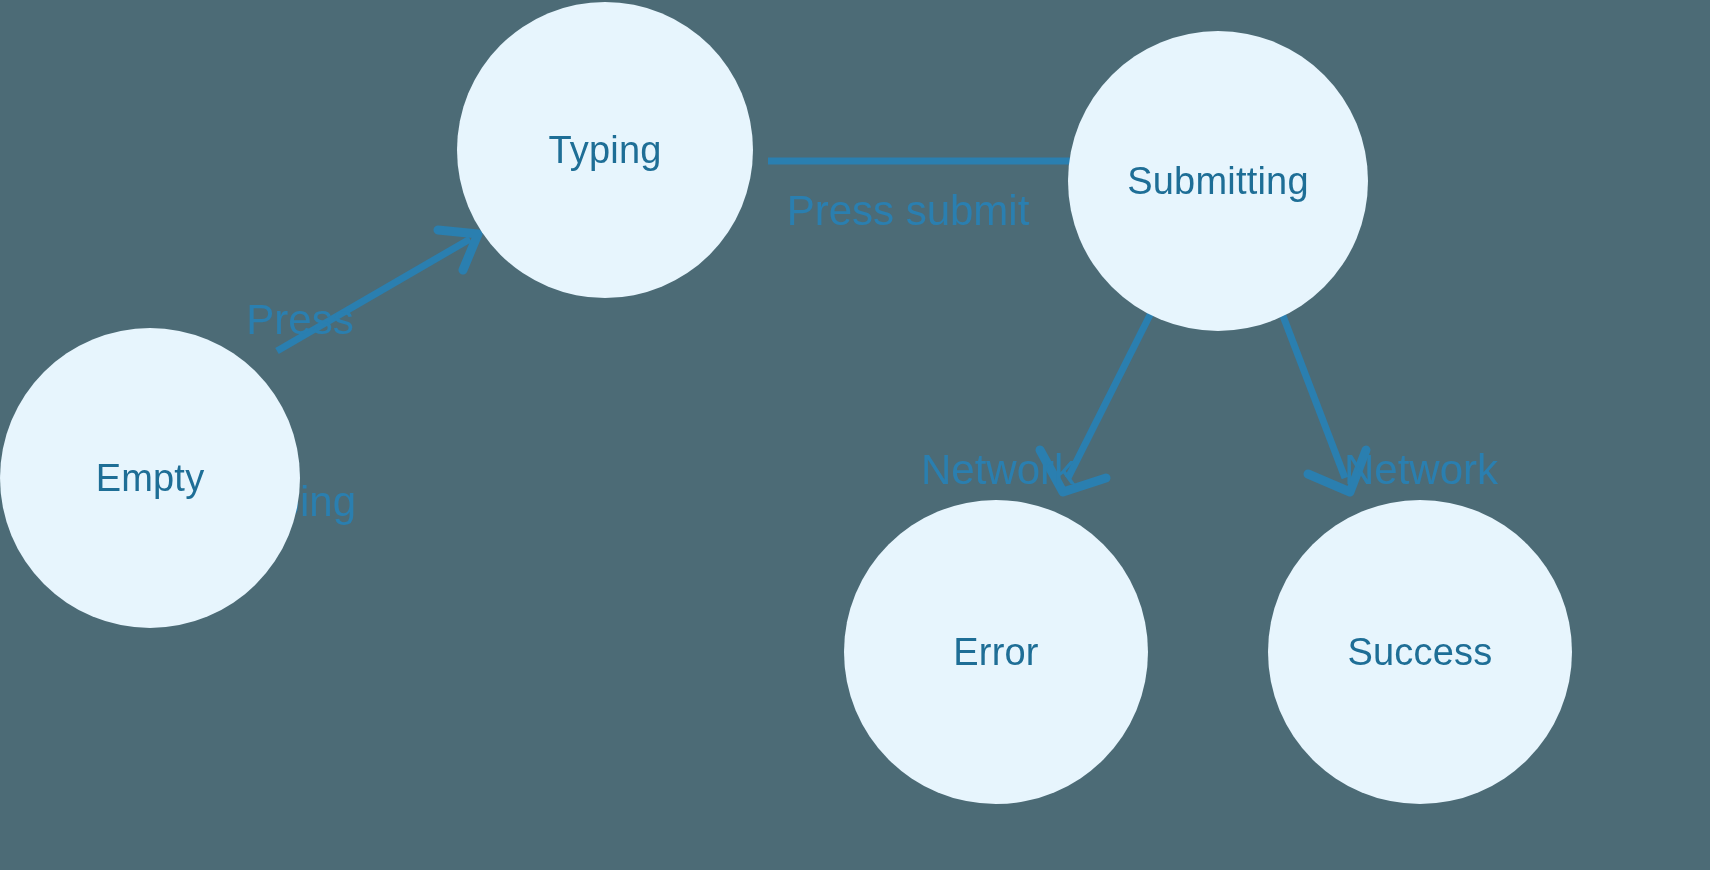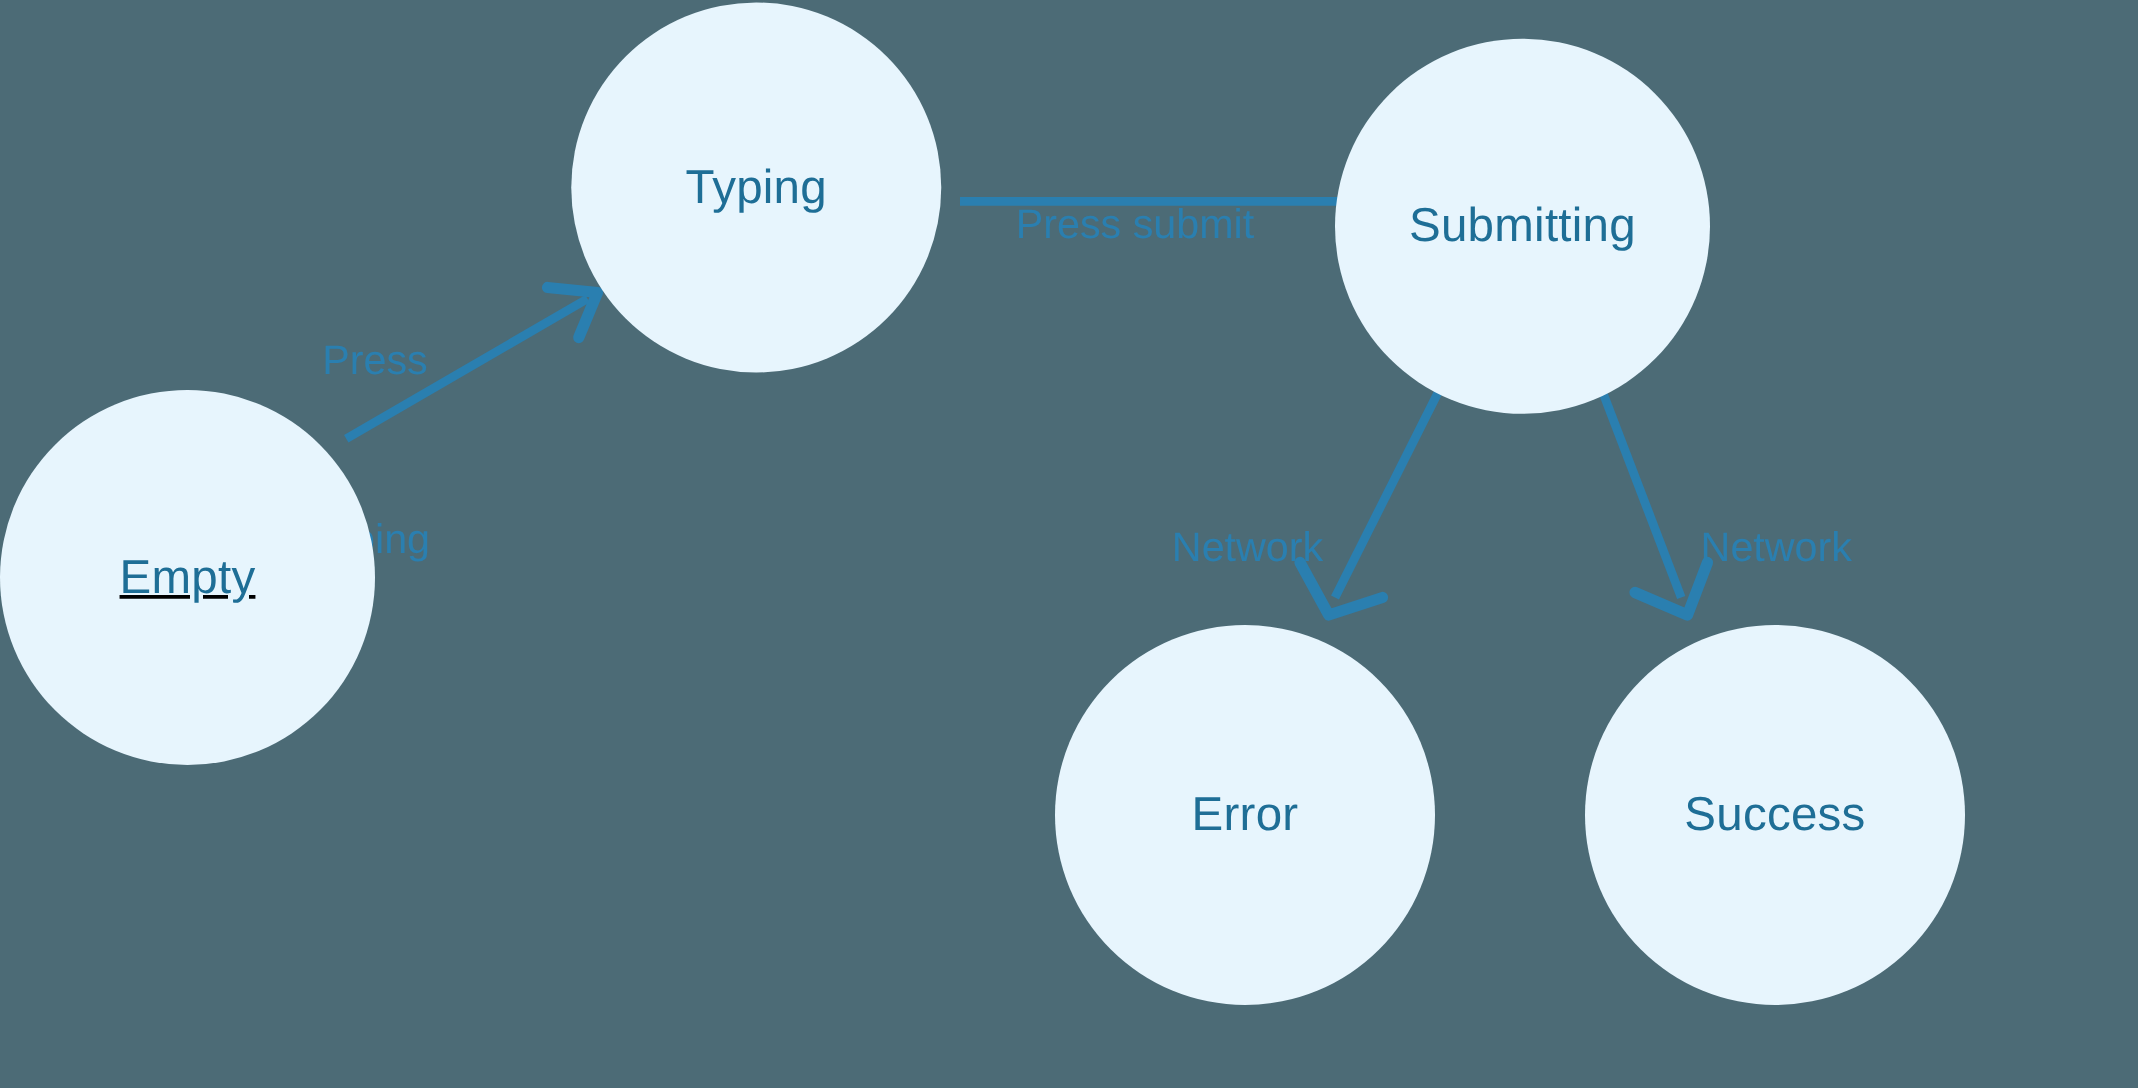--- a/index.html
+++ b/index.html
@@ -28,21 +28,21 @@
     color: #1e6e96;
     font-size: 38px;
     font-weight: 400;
     letter-spacing: 0.2px;
     white-space: nowrap;
     line-height: 1;
   }
   .edge-label {
     position: absolute;
     color: #2a7fb0;
-    font-size: 33px;
+    font-size: 42px;
     font-weight: 400;
     line-height: 1.45;
     white-space: pre;
     text-align: center;
   }
   svg.edges {
     position: absolute;
     left: 0;
     top: 0;
     width: 1710px;
@@ -104,21 +104,21 @@
   <div class="edge-label" style="left:878px; top:318px; width:240px;">
     <div>Network</div>
     <div>error</div>
   </div>
 
   <div class="edge-label" style="left:1296px; top:318px; width:250px;">
     <div>Network</div>
     <div>success</div>
   </div>
 
-  <div class="node" style="left:0px; top:312px; width:300px; height:300px;text-decoration:underline;">
+  <div class="node" style="left:0px; top:328px; width:300px; height:300px;">
     <span class="node-label">Empty</span>
   </div>
 
   <div class="node" style="left:457px; top:2px; width:296px; height:296px;">
     <span class="node-label">Typing</span>
   </div>
 
   <div class="node" style="left:1068px; top:15px; width:300px; height:300px;margin-top:16px;">
     <span class="node-label">Submitting</span>
   </div>

